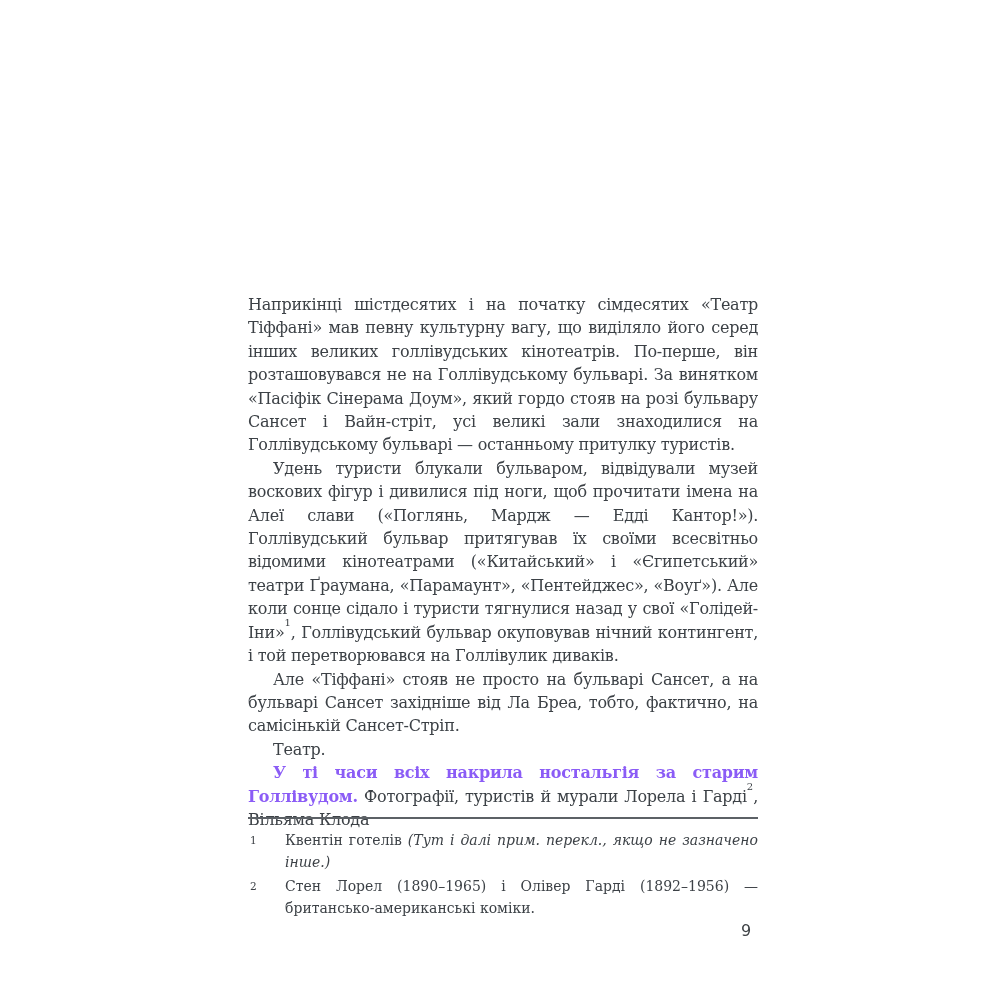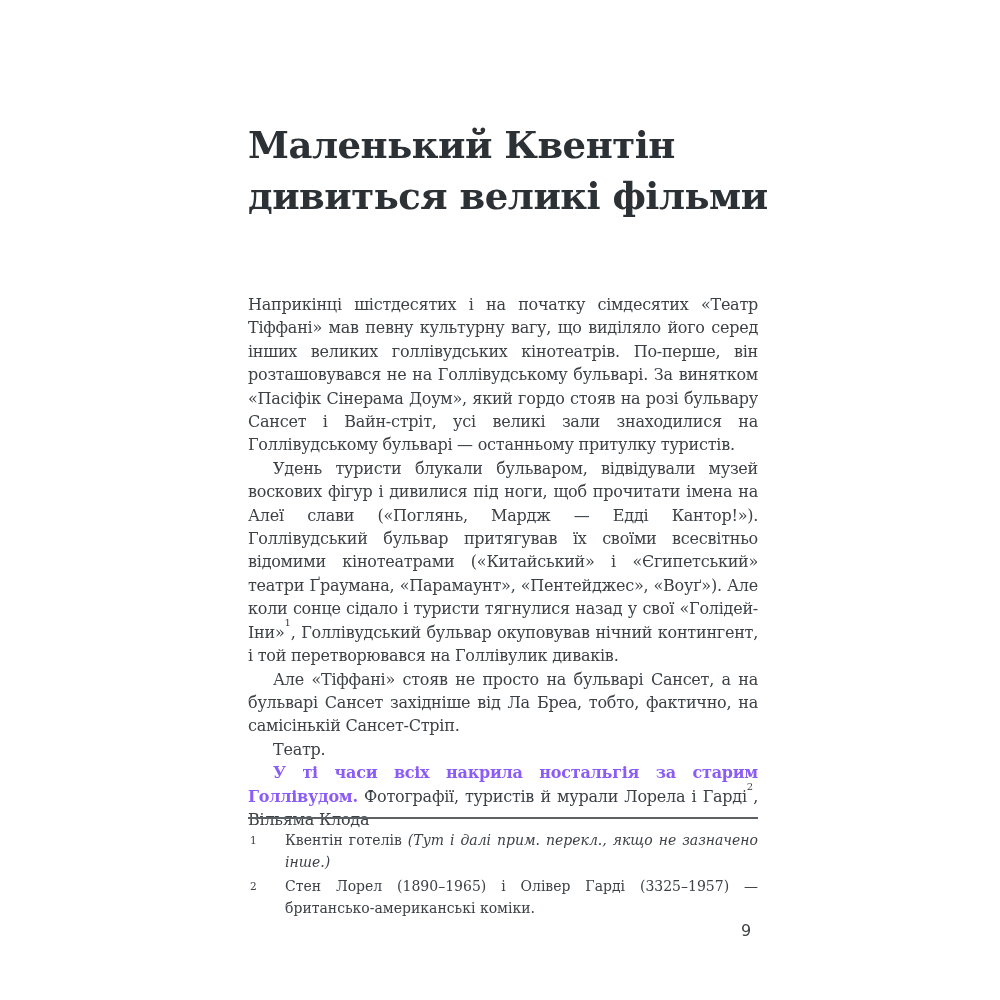--- a/index.html
+++ b/index.html
@@ -97,36 +97,32 @@
     font-size: 16px;
     letter-spacing: 0.5px;
     color: #3f4347;
   }
 </style>
 </head>
 <body>
 
 <div class="page">
 
-  <h1 class="chapter-title">
-    <span class="title-line">Маленький Квентін</span>
-    <span class="title-line">дивиться великі фільми</span>
-  </h1>
 
   <div class="body-text">
       <p class="para"><span>Наприкінці шістдесятих і на початку сімдесятих «Театр Тіффані» мав певну культурну вагу, що виділяло його серед інших великих голлівудських кінотеатрів. По-перше, він розташовувався не на Голлівудському бульварі. За винятком «Пасіфік Сінерама Доум», який гордо стояв на розі бульвару Сансет і Вайн-стріт, усі великі зали знаходилися на Голлівудському бульварі — останньому притулку туристів.</span></p>
       <p class="para indent"><span>Удень туристи блукали бульваром, відвідували музей воскових фігур і дивилися під ноги, щоб прочитати імена на Алеї слави («Поглянь, Мардж — Едді Кантор!»). Голлівудський бульвар притягував їх своїми всесвітньо відомими кінотеатрами («Китайський» і «Єгипетський» театри Ґраумана, «Парамаунт», «Пентейджес», «Воуґ»). Але коли сонце сідало і туристи тягнулися назад у свої «Голідей-Іни»</span><sup class="fn-ref">1</sup><span>, Голлівудський бульвар окуповував нічний контингент, і той перетворювався на Голлівулик диваків.</span></p>
       <p class="para indent"><span>Але «Тіффані» стояв не просто на бульварі Сансет, а на бульварі Сансет західніше від Ла Бреа, тобто, фактично, на самісінькій Сансет-Стріп.</span></p>
       <p class="para indent"><span>Театр.</span></p>
       <p class="para indent"><strong>У ті часи всіх накрила ностальгія за старим Голлівудом.</strong><span> Фотографії, туристів й мурали Лорела і Гарді</span><sup class="fn-ref">2</sup><span>, Вільяма Клода</span></p>
     </div>
 
   <div class="footnotes">
     <hr class="fn-rule">
     <div>
         <div class="footnote"><span class="fn-marker">1</span><span class="fn-text"><span>Квентін готелів </span><em>(Тут і далі прим. перекл., якщо не зазначено інше.)</em></span></div>
-        <div class="footnote"><span class="fn-marker">2</span><span class="fn-text"><span>Стен Лорел (1890–1965) і Олівер Гарді (3325–1957) — британсько-американські коміки.</span></span></div>
+        <div class="footnote"><span class="fn-marker">2</span><span class="fn-text"><span>Стен Лорел (1890–1965) і Олівер Гарді (1892–1956) — британсько-американські коміки.</span></span></div>
       </div>
   </div>
 
   <div class="page-number">9</div>
 
 </div>
 
 </body></html>

